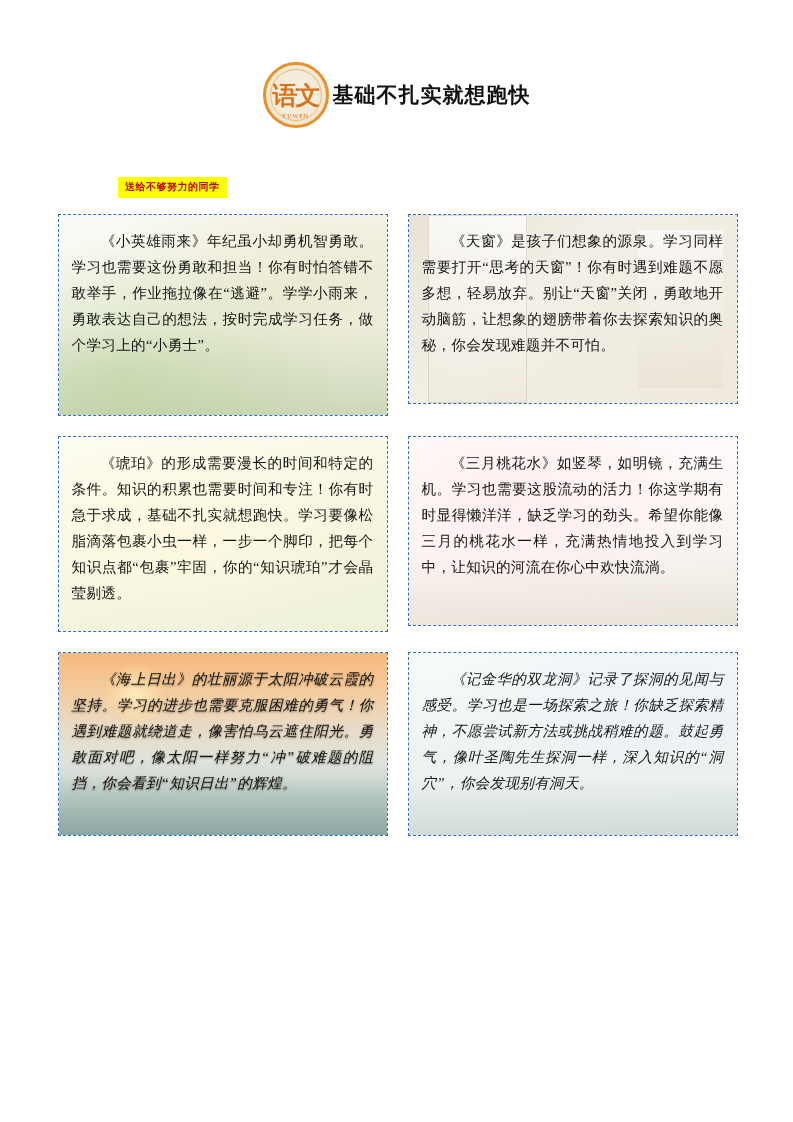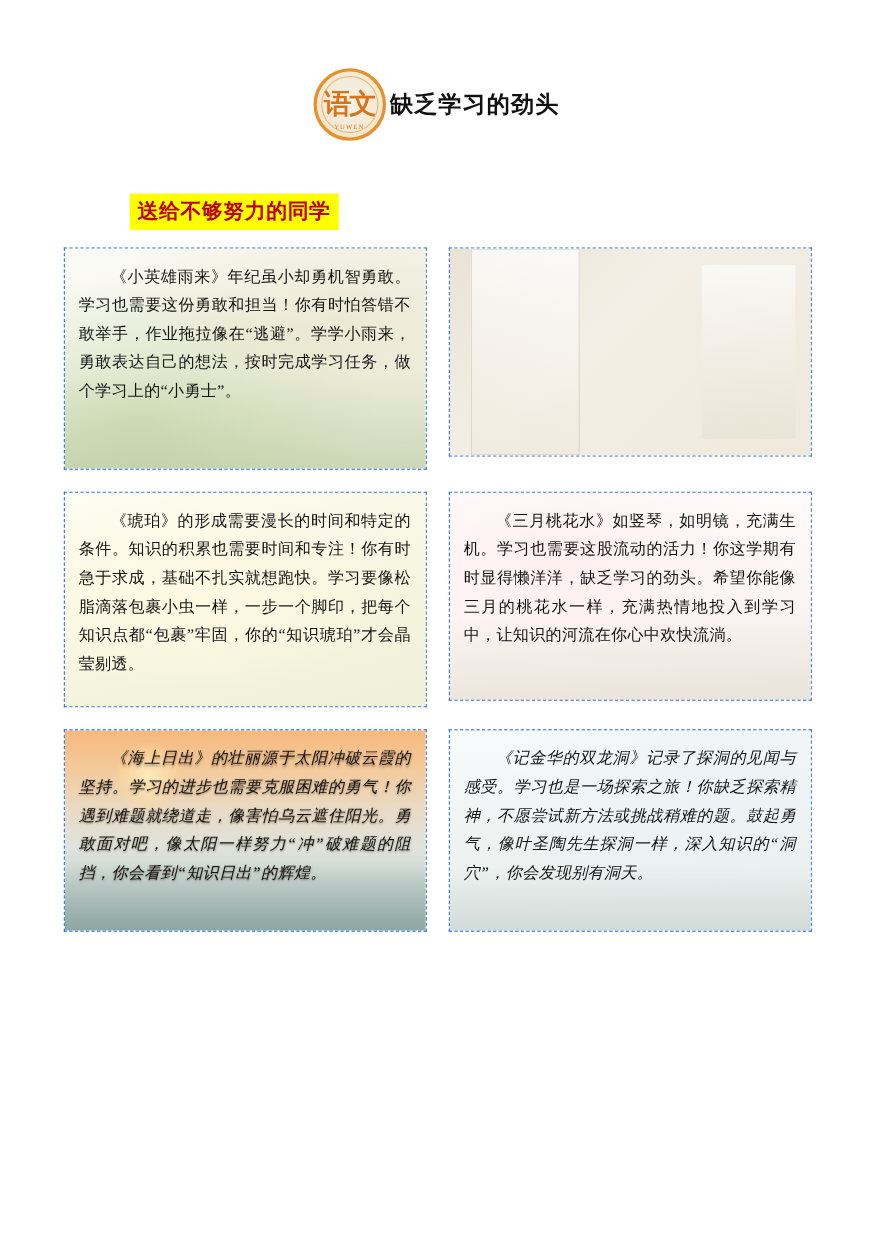--- a/index.html
+++ b/index.html
@@ -79,21 +79,21 @@
 
   
   .section-label-wrap {
     margin-top: 48px;
     padding-left: 118px;
   }
   .section-label {
     display: inline-block;
     background: #ffff00;
     color: #c00000;
-    font-size: 19px;
+    font-size: 10px;
     font-weight: bold;
     padding: 3px 7px 4px 7px;
     font-family: "Liberation Sans", sans-serif;
     letter-spacing: 0.5px;
   }
 
   
   .grid {
     margin: 16px auto 0 auto;
     width: 678px;
@@ -247,37 +247,38 @@
 <body>
 
 <div class="page">
 
   <div class="header">
     <div class="logo">
       <div class="ring"></div>
       <div class="logo-text">语文</div>
       <div class="logo-sub">YUWEN</div>
     </div>
-    <div class="header-title">缺乏学习的劲头</div>
+    <div class="header-title">基础不扎实就想跑快</div>
   </div>
 
   <div class="section-label-wrap">
     <span class="section-label">送给不够努力的同学</span>
   </div>
 
   <div class="grid">
 
     <div class="card row1">
       <div class="bg bg-hero"></div>
       <div class="txt">《小英雄雨来》年纪虽小却勇机智勇敢。学习也需要这份勇敢和担当！你有时怕答错不敢举手，作业拖拉像在“逃避”。学学小雨来，勇敢表达自己的想法，按时完成学习任务，做个学习上的“小勇士”。</div>
     </div>
 
 
     <div class="card row2">
       <div class="bg bg-window"></div>
+      <div class="txt">《天窗》是孩子们想象的源泉。学习同样需要打开“思考的天窗”！你有时遇到难题不愿多想，轻易放弃。别让“天窗”关闭，勇敢地开动脑筋，让想象的翅膀带着你去探索知识的奥秘，你会发现难题并不可怕。</div>
     </div>
 
     <div class="card row3">
       <div class="bg bg-amber"></div>
       <div class="txt">《琥珀》的形成需要漫长的时间和特定的条件。知识的积累也需要时间和专注！你有时急于求成，基础不扎实就想跑快。学习要像松脂滴落包裹小虫一样，一步一个脚印，把每个知识点都“包裹”牢固，你的“知识琥珀”才会晶莹剔透。</div>
     </div>
 
     <div class="card row2">
       <div class="bg bg-peach"></div>
       <div class="txt">《三月桃花水》如竖琴，如明镜，充满生机。学习也需要这股流动的活力！你这学期有时显得懒洋洋，缺乏学习的劲头。希望你能像三月的桃花水一样，充满热情地投入到学习中，让知识的河流在你心中欢快流淌。</div>

